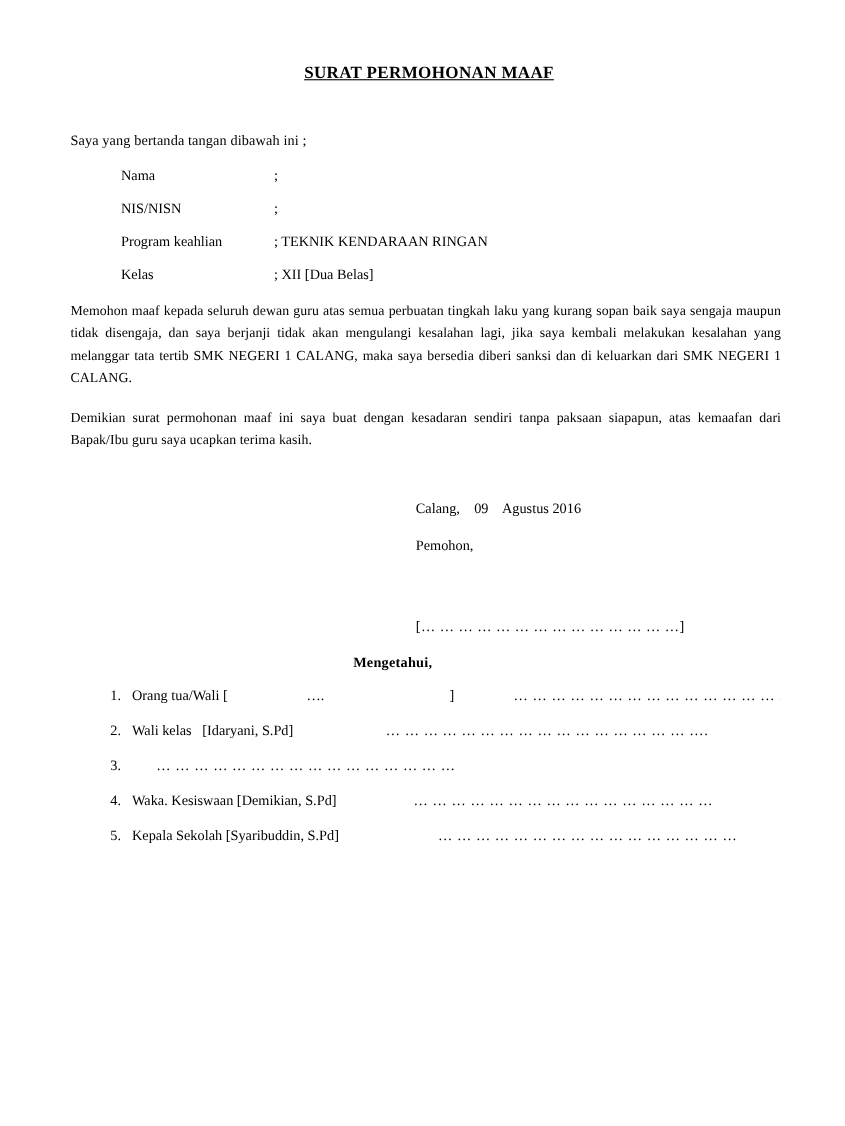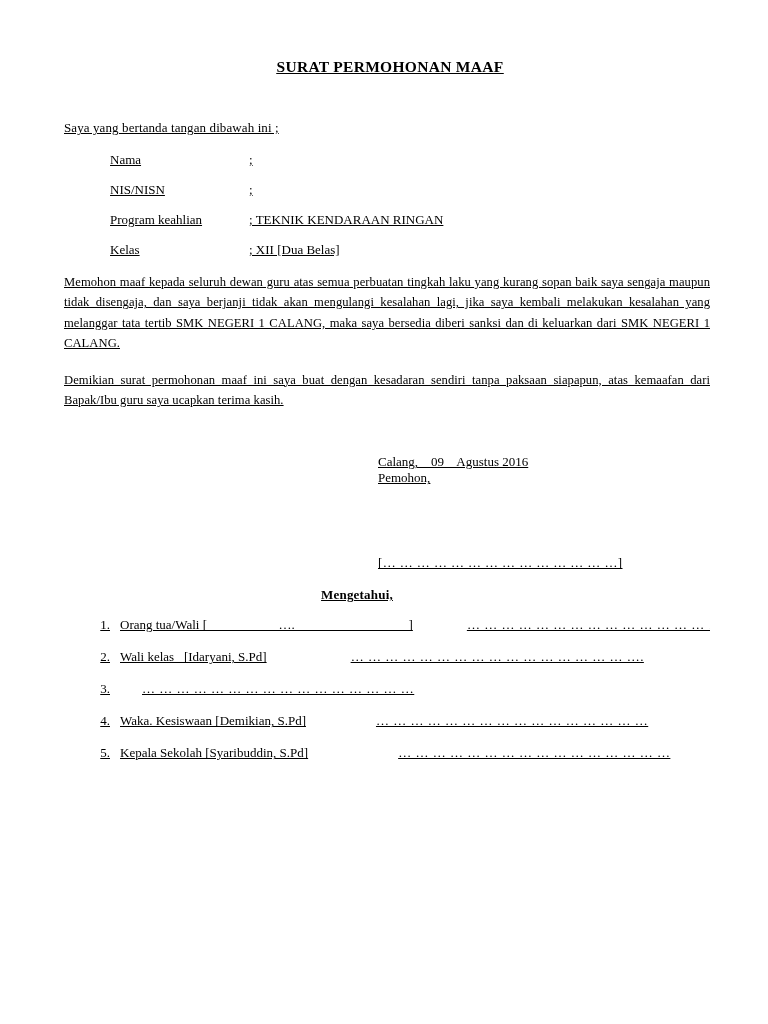--- a/index.html
+++ b/index.html
@@ -14,21 +14,20 @@
     color: #000000;
     position: relative;
     overflow: hidden;
   }
   .page {
     width: 768px;
     height: 840px;
     box-sizing: border-box;
     padding: 40px 58px 16px 64px;
     position: relative;
-    text-decoration: underline;
   }
   .doc-title {
     text-align: center;
     font-weight: bold;
     font-size: 15.5px;
     letter-spacing: 0.3px;
     text-decoration: underline;
     margin: 18px 0 0 0;
     padding-left: 6px;
   }
@@ -62,24 +61,25 @@
   }
   .para.second {
     margin-top: 16px;
   }
   .place-block {
     margin-top: 44px;
     padding-left: 314px;
     font-size: 13px;
   }
   .place-line {
+    margin-bottom: 18px;
     white-space: pre;
   }
   .pemohon-line {
-    margin-bottom: 11px;
+    margin-bottom: 0;
   }
   .sign-space {
     height: 58px;
   }
   .sign-bracket {
     font-size: 13px;
     padding-left: 314px;
     letter-spacing: 0.4px;
   }
   .mengetahui {

